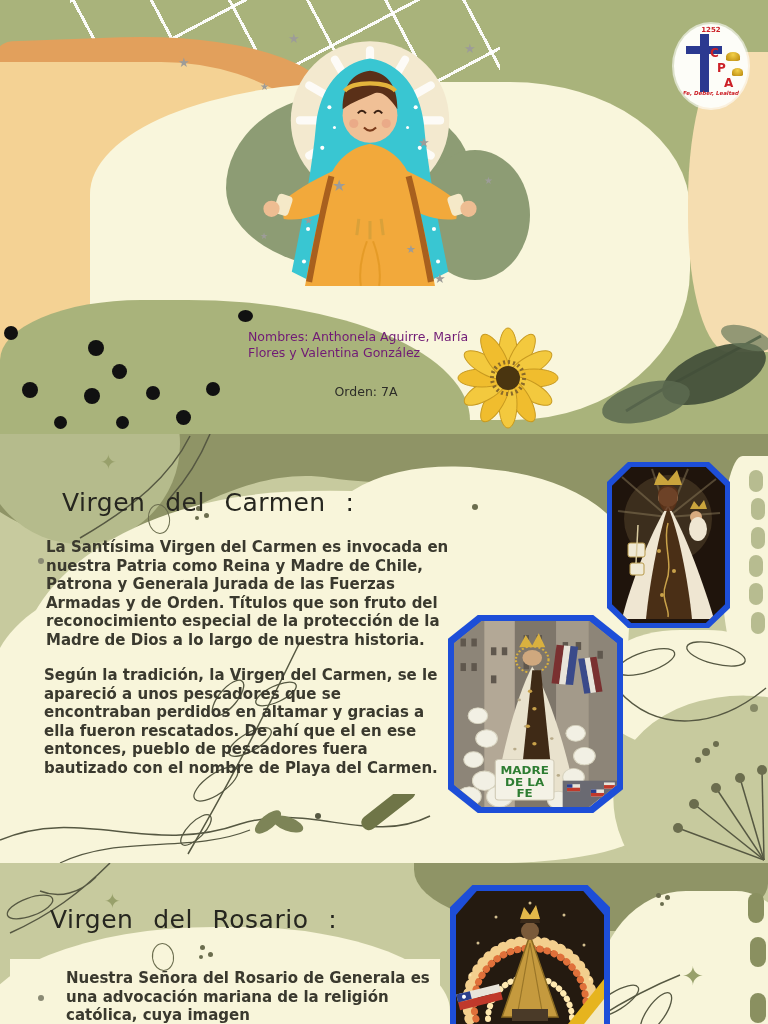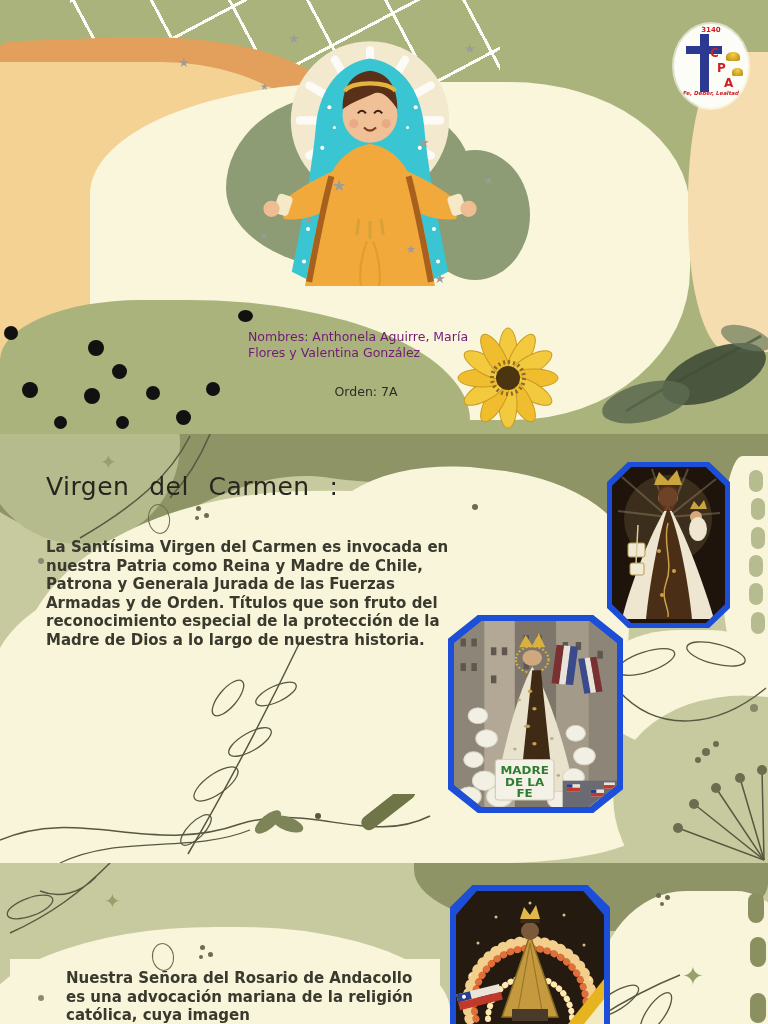--- a/index.html
+++ b/index.html
@@ -192,21 +192,21 @@
     </svg>
 
     <svg class="abs" style="left:586px;top:316px;width:182px;height:118px" viewBox="0 0 182 118">
       <path d="M40,95 C80,70 130,45 175,20" stroke="#3a452f" stroke-width="3" fill="none"></path>
       <ellipse cx="128" cy="58" rx="55" ry="25" fill="#44513b" opacity=".95" transform="rotate(-22 128 58)"></ellipse>
       <ellipse cx="60" cy="86" rx="45" ry="19" fill="#5c6a50" opacity=".85" transform="rotate(-14 60 86)"></ellipse>
       <ellipse cx="160" cy="22" rx="26" ry="11" fill="#6a7a5c" opacity=".7" transform="rotate(18 160 22)"></ellipse>
     </svg>
 
     <div class="abs" id="logo">
-      <div class="abs logo-year">3140</div>
+      <div class="abs logo-year">1252</div>
       <div class="abs logo-cross-v"></div>
       <div class="abs logo-cross-h"></div>
       <span class="abs logo-letter" style="left:36px;top:22px">C</span>
       <span class="abs logo-letter" style="left:43px;top:37px">P</span>
       <span class="abs logo-letter" style="left:50px;top:52px">A</span>
       <div class="abs logo-crown" style="left:52px;top:28px;width:14px;height:9px"></div>
       <div class="abs logo-crown" style="left:58px;top:44px;width:11px;height:8px"></div>
       <div class="abs logo-motto">Fe, Deber, Lealtad</div>
     </div>
   </section>
@@ -280,22 +280,23 @@
     <div class="abs deco-dot" style="left:472px;top:70px;width:6px;height:6px"></div>
     <div class="abs bullet" style="left:38px;top:124px"></div>
 
     <div class="abs pill" style="left:749px;top:36px;width:14px;height:22px"></div>
     <div class="abs pill" style="left:751px;top:64px;width:14px;height:22px"></div>
     <div class="abs pill" style="left:751px;top:93px;width:14px;height:22px"></div>
     <div class="abs pill" style="left:749px;top:121px;width:14px;height:22px"></div>
     <div class="abs pill" style="left:749px;top:149px;width:14px;height:22px"></div>
     <div class="abs pill" style="left:751px;top:178px;width:14px;height:22px"></div>
 
-    <h2 class="abs title" style="left:46px;top:38px;margin:0;font-weight:normal">Virgen del Carmen :</h2>
+    <h2 class="abs title" style="left:46px;top:38px;margin:16px;font-weight:normal">Virgen del Carmen :</h2>
     <p class="abs para" style="left:46px;top:104px;width:406px;margin:0">La Santísima Virgen del Carmen es invocada en nuestra Patria como Reina y Madre de Chile, Patrona y Generala Jurada de las Fuerzas Armadas y de Orden. Títulos que son fruto del reconocimiento especial de la protección de la Madre de Dios a lo largo de nuestra historia.</p>
+    <p class="abs para" style="left:44px;top:232px;width:396px;margin:0">Según la tradición, la Virgen del Carmen, se le apareció a unos pescadores que se encontraban perdidos en altamar y gracias a ella fueron rescatados. De ahí que el en ese entonces, pueblo de pescadores fuera bautizado con el nombre de Playa del Carmen.</p>
 
     <div class="abs photo-frame oct" style="left:607px;top:28px;width:123px;height:166px">
       <svg class="abs oct" style="left:5px;top:5px;width:113px;height:156px" viewBox="0 0 113 156" preserveAspectRatio="none">
         <rect width="113" height="156" fill="#1f140c"></rect>
         <circle cx="56" cy="52" r="44" fill="#6a5638" opacity=".4"></circle>
         <g stroke="#8a7a5a" stroke-width="2" opacity=".5">
           <line x1="56" y1="50" x2="10" y2="10"></line>
             <line x1="56" y1="50" x2="40" y2="2"></line>
           <line x1="56" y1="50" x2="76" y2="2"></line>
             <line x1="56" y1="50" x2="104" y2="12"></line>
@@ -431,22 +432,23 @@
     <span class="abs diamond" style="left:682px;top:100px;font-size:26px">✦</span>
     <svg class="abs" style="left:580px;top:110px;width:188px;height:51px" viewBox="0 0 188 51">
       <path d="M10,50 C40,30 70,14 100,2" stroke="#565842" stroke-width="1.4" fill="none"></path>
       <ellipse cx="36" cy="28" rx="26" ry="9" fill="none" stroke="#565842" stroke-width="1.3" transform="rotate(-32 36 28)"></ellipse>
       <ellipse cx="76" cy="40" rx="24" ry="9" fill="none" stroke="#565842" stroke-width="1.3" transform="rotate(-55 76 40)"></ellipse>
     </svg>
     <div class="abs pill dark" style="left:748px;top:30px;width:16px;height:30px"></div>
     <div class="abs pill dark" style="left:750px;top:74px;width:16px;height:30px"></div>
     <div class="abs pill dark" style="left:750px;top:130px;width:16px;height:30px"></div>
 
+    <h2 class="abs title" style="left:50px;top:42px;margin:0;font-weight:normal">Virgen del Rosario :</h2>
     <div class="abs bullet" style="left:38px;top:132px"></div>
-    <p class="abs para" style="left:66px;top:106px;width:370px;margin:0">Nuestra Señora del Rosario de Andacollo es una advocación mariana de la religión católica, cuya imagen</p>
+    <p class="abs para" style="left:66px;top:106px;width:370px;margin:0">Nuestra Señora del Rosario de Generala es una advocación mariana de la religión católica, cuya imagen</p>
 
     <div class="abs photo-frame" style="left:450px;top:22px;width:160px;height:139px;clip-path:polygon(14% 0,86% 0,100% 16%,100% 100%,0 100%,0 16%)">
       <svg class="abs" style="left:6px;top:6px;width:148px;height:133px;clip-path:polygon(14% 0,86% 0,100% 18%,100% 100%,0 100%,0 18%)" viewBox="0 0 148 133" preserveAspectRatio="none">
         <rect width="148" height="133" fill="#241a10"></rect>
         <path d="M14,128 A62,62 0 1 1 134,128" fill="none" stroke="#f3cf8e" stroke-width="11" stroke-dasharray="0.5 8" stroke-linecap="round"></path>
         <path d="M20,128 A56,56 0 1 1 128,128" fill="none" stroke="#e0703a" stroke-width="7" stroke-dasharray="0.5 7" stroke-linecap="round"></path>
         <path d="M32,128 A42,42 0 1 1 116,128" fill="none" stroke="#ffe9b0" stroke-width="6" stroke-dasharray="0.5 6" stroke-linecap="round"></path>
         <g fill="#ffe9b0" opacity=".8">
           <circle cx="22" cy="52" r="1.5"></circle>
             <circle cx="40" cy="26" r="1.5"></circle>

